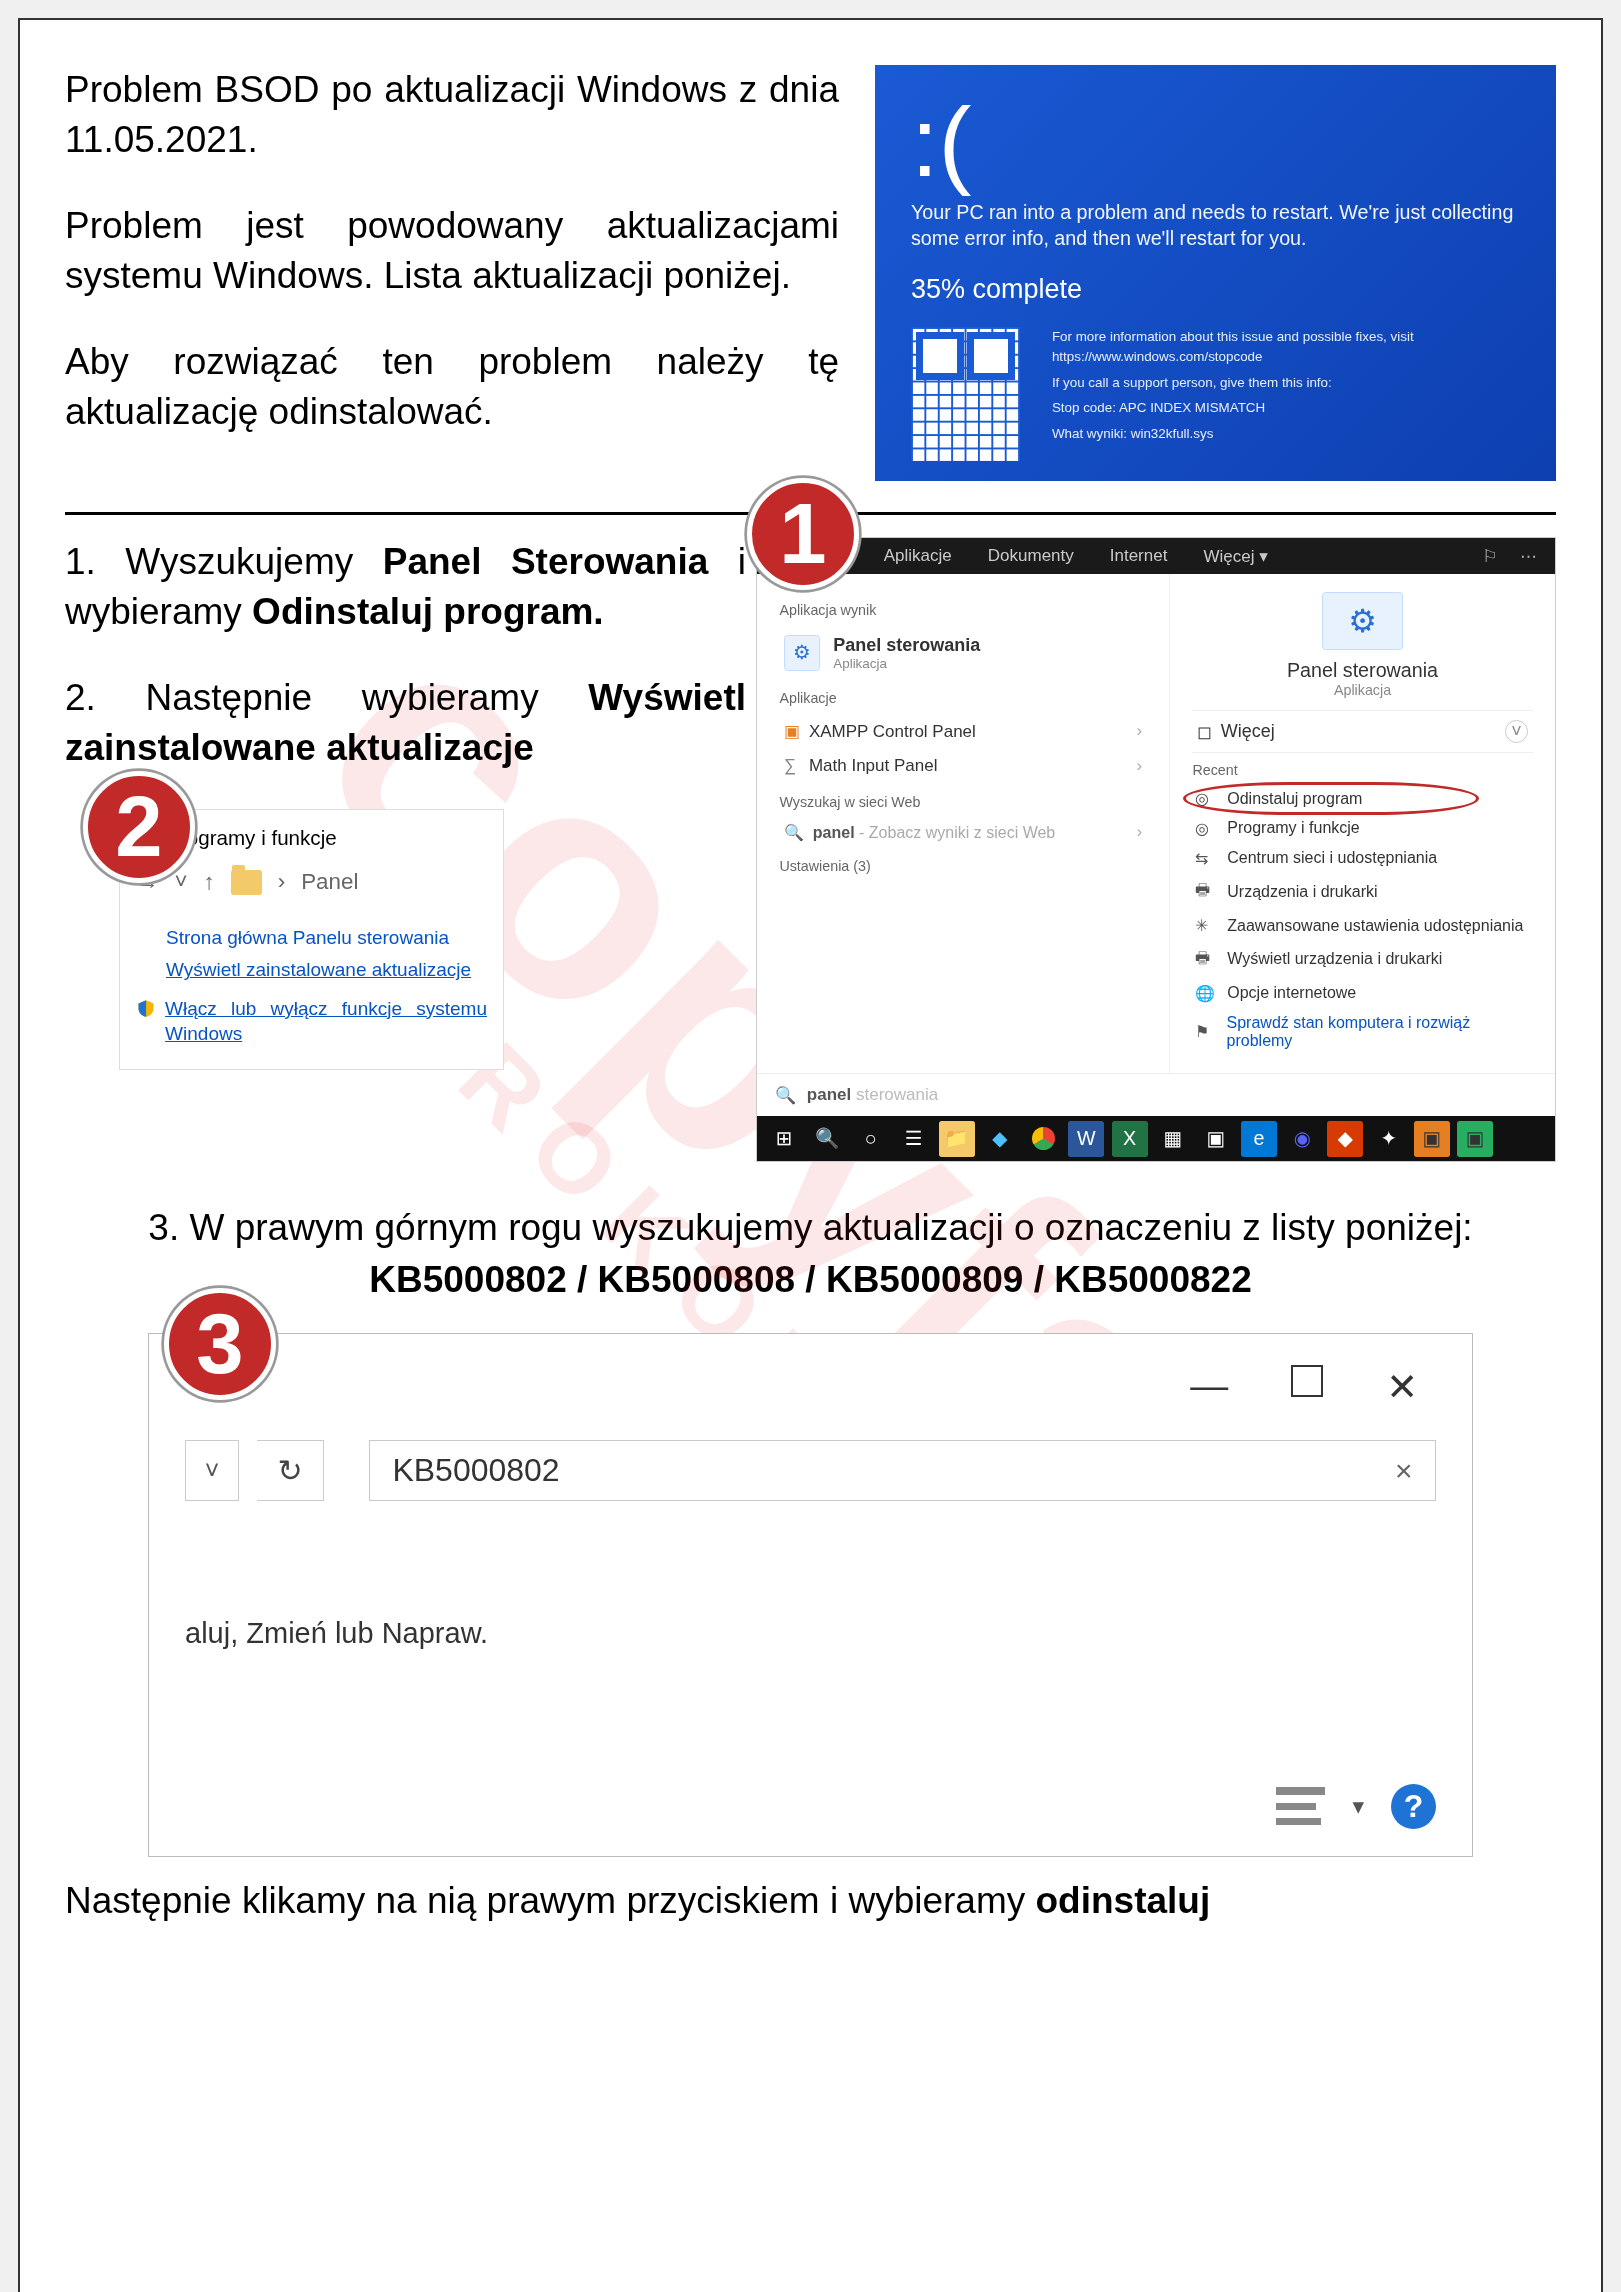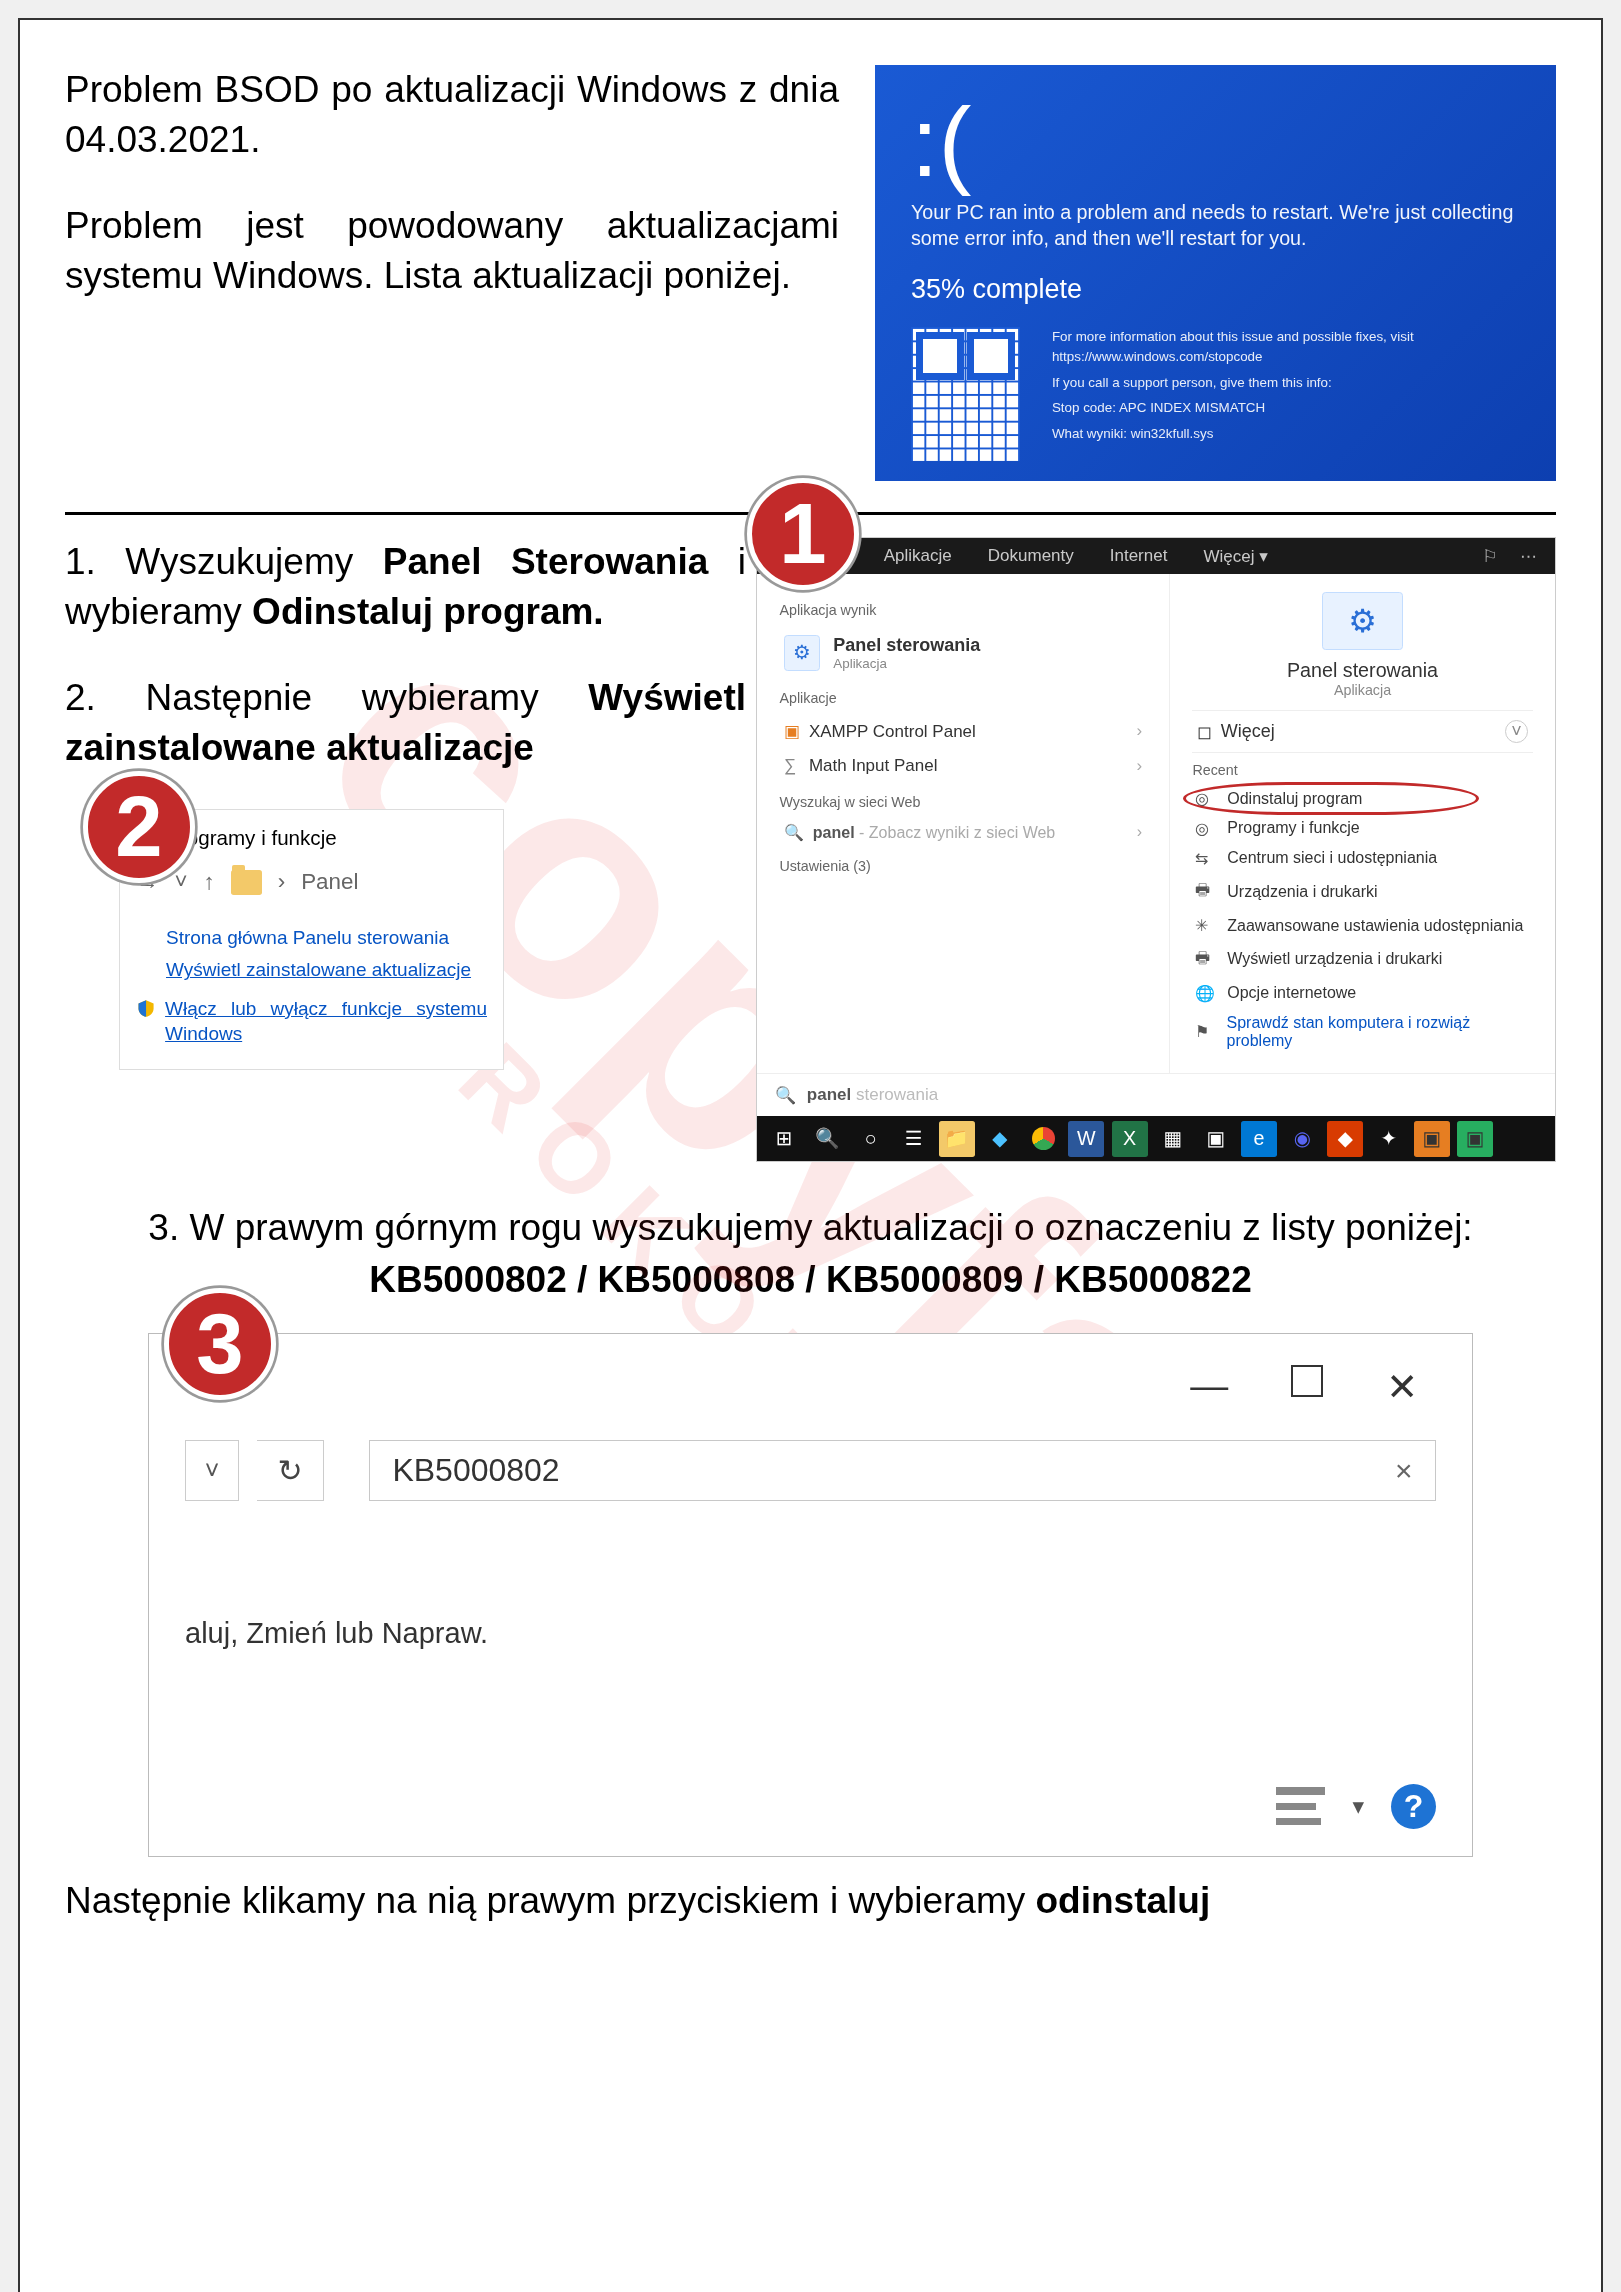--- a/index.html
+++ b/index.html
@@ -250,22 +250,23 @@
 
 <div class="page">
 
   <div class="watermark">
     <span>copyfax</span>
     <span class="sub">KSEROKOPIARKI</span>
   </div>
 
   <div class="top">
     <div class="intro">
-      <p>Problem BSOD po aktualizacji Windows z dnia 04.03.2021.</p>
+      <p>Problem BSOD po aktualizacji Windows z dnia 11.05.2021.</p>
       <p>Problem jest powodowany aktualizacjami systemu Windows. Lista aktualizacji poniżej.</p>
+      <p>Aby rozwiązać ten problem należy tę aktualizację odinstalować.</p>
     </div>
     <div class="bsod">
       <div class="face">:(</div>
       <div class="msg">Your PC ran into a problem and needs to restart. We're just collecting some error info, and then we'll restart for you.</div>
       <div class="pct">35% complete</div>
       <div class="qr-row">
         <div class="qr"></div>
         <div class="qr-info">
           <div>For more information about this issue and possible fixes, visit https://www.windows.com/stopcode</div>
           <div>If you call a support person, give them this info:</div>

